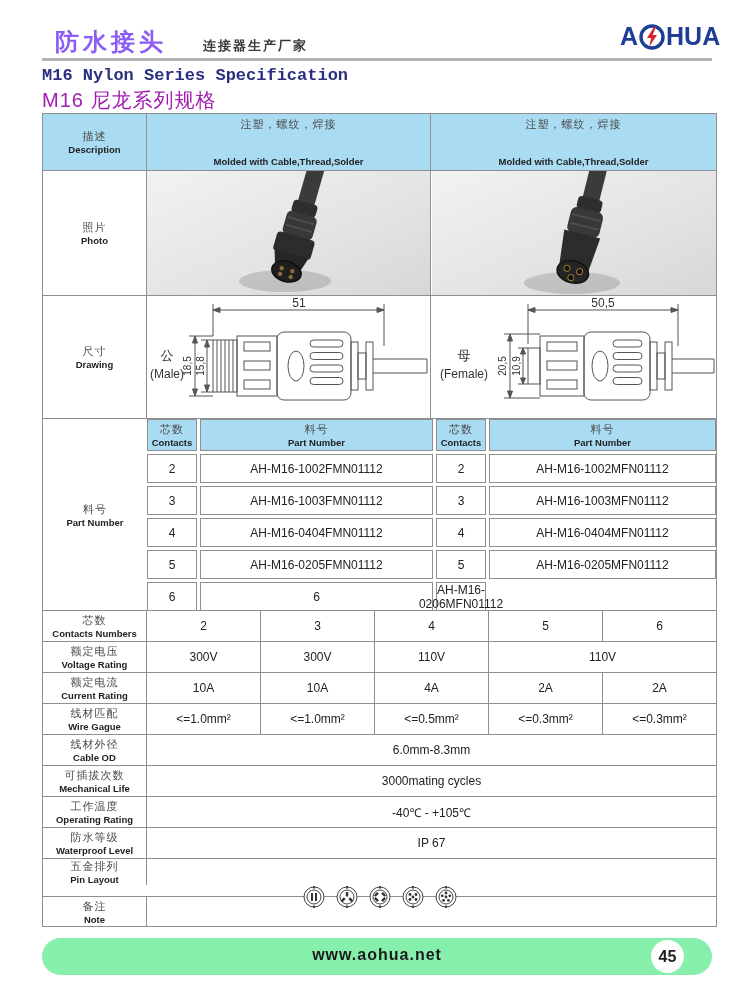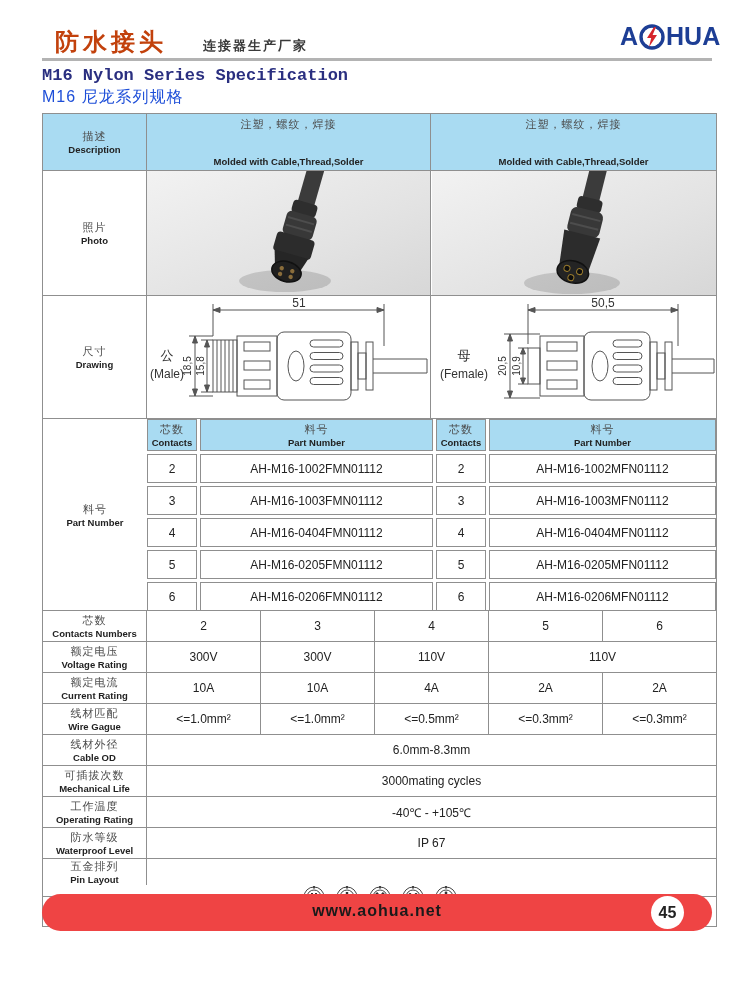--- a/index.html
+++ b/index.html
@@ -1,26 +1,26 @@
 <!DOCTYPE html>
 <html><head>
 <meta charset="utf-8">
 <style>
   html,body{margin:0;padding:0;background:#fff;}
   body{font-family:"Liberation Sans",sans-serif;color:#333;}
   .page{position:relative;width:750px;height:1000px;background:#fff;overflow:hidden;}
 
   
-  .brand-cn{position:absolute;left:55px;top:26px;font-size:24px;font-weight:bold;color:#c2410c;letter-spacing:4px;}
+  .brand-cn{position:absolute;left:55px;top:26px;font-size:24px;font-weight:bold;color:#8b5cf6;letter-spacing:4px;}
   .tagline{position:absolute;left:203px;top:37px;font-size:13px;font-weight:bold;color:#3a3a3a;letter-spacing:2px;}
   .logo{position:absolute;left:620px;top:22px;display:flex;align-items:center;font-weight:bold;font-size:25px;color:#1d3e95;letter-spacing:0px;}
   .logo svg{margin:0 1px;}
   .rule{position:absolute;left:42px;top:58px;width:670px;height:3px;background:#b3b3b3;}
   .title-en{position:absolute;left:42px;top:66px;font-family:"Liberation Mono",monospace;font-weight:bold;font-size:17px;color:#2a2f80;}
-  .title-cn{position:absolute;left:42px;top:87px;font-size:16px;color:#1d4ed8;letter-spacing:1px;}
+  .title-cn{position:absolute;left:42px;top:87px;font-size:20px;color:#a21caf;letter-spacing:1px;}
 
   
   .spec{position:absolute;left:42px;top:113px;width:673px;border:1px solid #8f8f8f;}
   .row{display:flex;border-bottom:1px solid #8f8f8f;box-sizing:border-box;}
   .row:last-child{border-bottom:none;}
   .cell{box-sizing:border-box;border-right:1px solid #8f8f8f;display:flex;flex-direction:column;align-items:center;justify-content:center;text-align:center;}
   .cell:last-child{border-right:none;}
   .label{width:104px;flex:none;}
   .half{width:284px;flex:none;gap:24px;}
   .half:last-child{flex:1;}
@@ -34,21 +34,21 @@
 
   
   .pn-wrap{flex:1;padding:0;display:block;border-right:none;}
   .pn-grid{display:grid;grid-template-columns:50px 233px 50px 1fr;grid-auto-rows:auto;gap:3px;width:100%;height:100%;box-sizing:border-box;}
   .pn-cell{border:1px solid #8f8f8f;box-sizing:border-box;display:flex;flex-direction:column;align-items:center;justify-content:center;text-align:center;background:#fff;}
   .pn-head{background:#a9dbf2;height:32px;}
   .pn-row{height:29px;}
   .pn-cell .val{font-size:12px;}
 
   .pins{flex-direction:row;gap:9px;}
-  .footer{position:absolute;left:42px;top:894px;width:670px;height:37px;background:#ef4444;border-radius:19px;}
+  .footer{position:absolute;left:42px;top:938px;width:670px;height:37px;background:#86efac;border-radius:19px;}
   .footer-url{position:absolute;left:0;right:0;top:8px;text-align:center;font-size:16px;font-weight:bold;color:#1a1a1a;letter-spacing:1px;}
   .page-badge{position:absolute;right:28px;top:2px;width:33px;height:33px;background:#fff;border-radius:50%;display:flex;align-items:center;justify-content:center;font-size:16px;font-weight:bold;color:#222;}
   .photo-cell{padding:0;overflow:hidden;}
 </style>
 </head>
 <body>
 
 <div class="page">
 
   <div class="brand-cn">防水接头</div>
@@ -306,23 +306,20 @@
               <span class="val">5</span>
             </div>
           <div class="pn-cell pn-row">
               <span class="val">AH-M16-0205MFN01112</span>
             </div>
 
           <div class="pn-cell pn-row">
               <span class="val">6</span>
             </div>
           <div class="pn-cell pn-row">
-              <span class="val">AH-M16-0206FMN01112</span>
-            </div>
-          <div class="pn-cell pn-row">
               <span class="val">6</span>
             </div>
           <div class="pn-cell pn-row">
               <span class="val">AH-M16-0206MFN01112</span>
             </div>
         </div>
       </div>
     </div>
 
     <div class="row" style="height:31px;">

